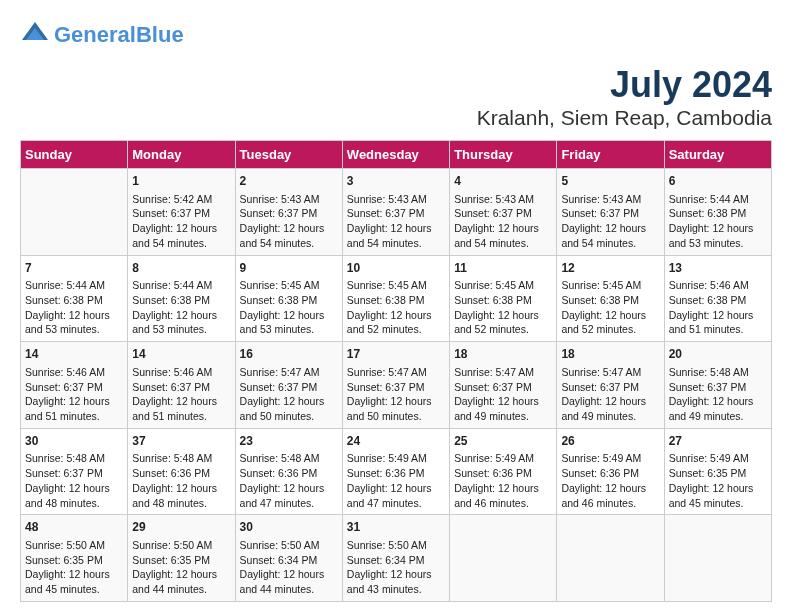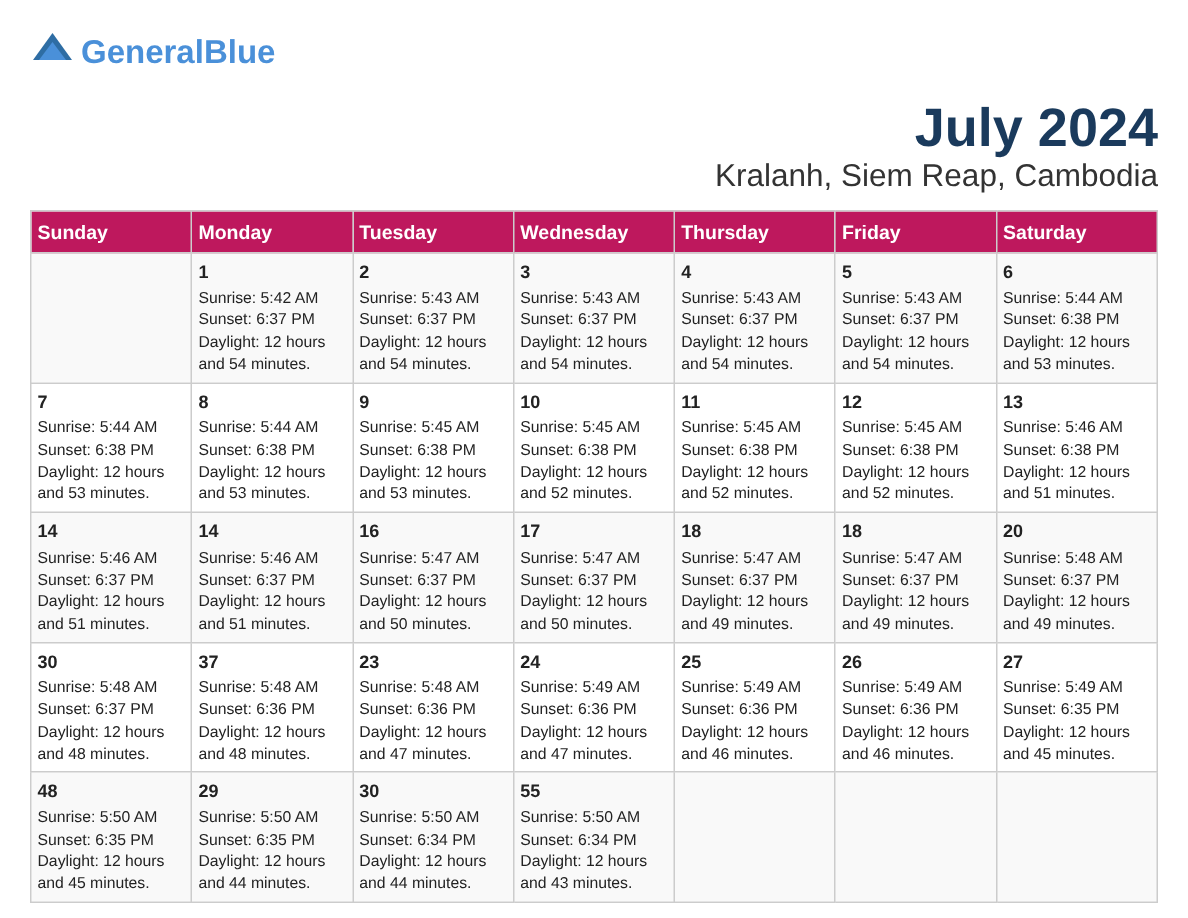--- a/index.html
+++ b/index.html
@@ -334,21 +334,21 @@
 and 44 minutes.</div>
         </td>
         <td>
           <span class="day-num">30</span>
           <div class="cell-content" style="white-space: pre-line;">Sunrise: 5:50 AM
 Sunset: 6:34 PM
 Daylight: 12 hours
 and 44 minutes.</div>
         </td>
         <td>
-          <span class="day-num">55</span>
+          <span class="day-num">31</span>
           <div class="cell-content" style="white-space: pre-line;">Sunrise: 5:50 AM
 Sunset: 6:34 PM
 Daylight: 12 hours
 and 43 minutes.</div>
         </td>
         <td></td>
         <td></td>
         <td></td>
       </tr>
     </tbody>

